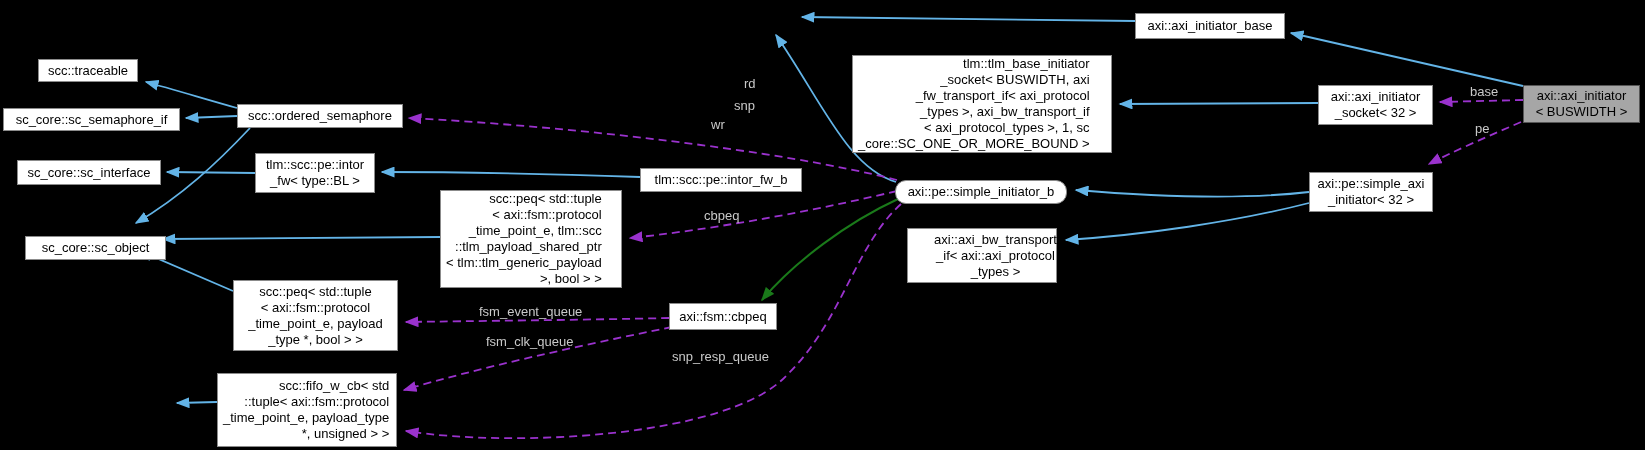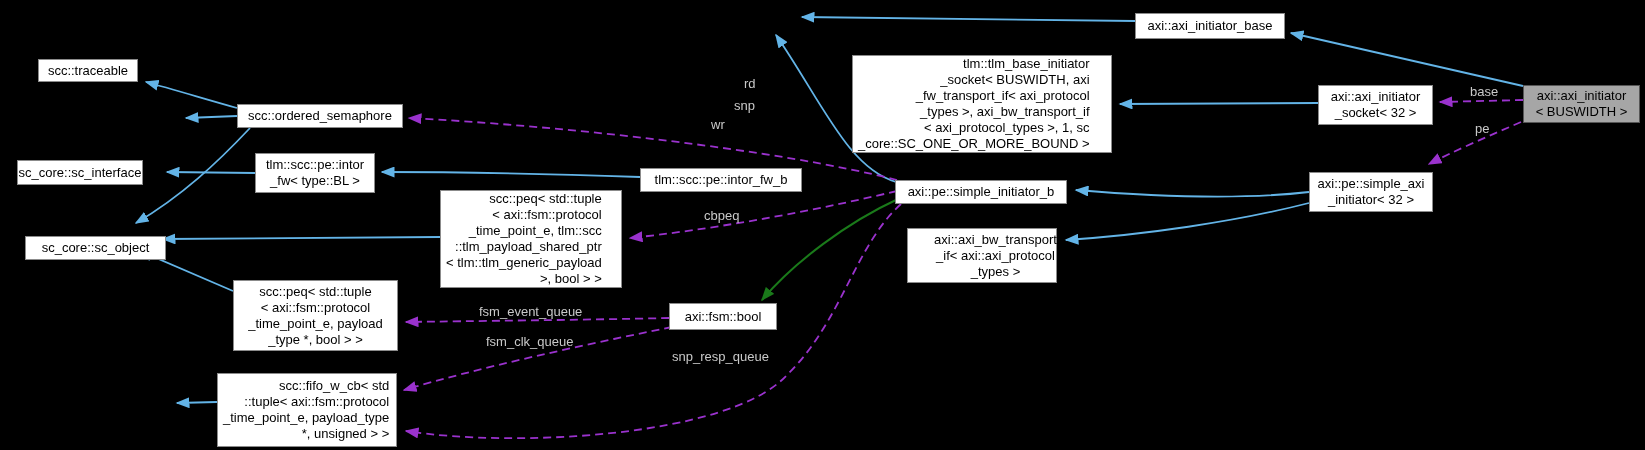--- a/index.html
+++ b/index.html
@@ -80,48 +80,49 @@
       <path d="M 897 191 C 800 214 706 230 630 238" marker-end="url(#ap)"></path>
       <path d="M 669 318 C 580 320 472 321 406 322" marker-end="url(#ap)"></path>
       <path d="M 672 327 C 578 346 478 368 404 390" marker-end="url(#ap)"></path>
       <path d="M 901 204 C 855 245 842 322 786 376 C 728 437 514 448 406 431" marker-end="url(#ap)"></path>
       <path d="M 1523 100 L 1440 102" marker-end="url(#ap)"></path>
       <path d="M 1521 122 C 1482 139 1452 152 1429 164" marker-end="url(#ap)"></path>
     </g>
   </svg>
 
   <div class="node" style="left:38px;top:59px;width:100px;height:23px;">scc::traceable</div>
+  <div class="node" style="left:3px;top:108px;width:177px;height:23px;">sc_core::sc_semaphore_if</div>
   <div class="node" style="left:237px;top:104px;width:166px;height:24px;">scc::ordered_semaphore</div>
-  <div class="node" style="left:17px;top:160px;width:126px;height:25px;">sc_core::sc_interface</div>
+  <div class="node" style="left:17px;top:160px;width:144px;height:25px;">sc_core::sc_interface</div>
   <div class="node" style="left:255px;top:153px;width:120px;height:40px;">tlm::scc::pe::intor
 _fw&lt; type::BL &gt;</div>
   <div class="node" style="left:25px;top:236px;width:141px;height:24px;">sc_core::sc_object</div>
   <div class="node align-left" style="left:440px;top:190px;width:182px;height:98px;">scc::peq&lt; std::tuple
 &lt; axi::fsm::protocol
 _time_point_e, tlm::scc
 ::tlm_payload_shared_ptr
 &lt; tlm::tlm_generic_payload
 &gt;, bool &gt; &gt;</div>
   <div class="node" style="left:233px;top:280px;width:165px;height:71px;">scc::peq&lt; std::tuple
 &lt; axi::fsm::protocol
 _time_point_e, payload
 _type *, bool &gt; &gt;</div>
   <div class="node align-left" style="left:217px;top:373px;width:180px;height:74px;">scc::fifo_w_cb&lt; std
 ::tuple&lt; axi::fsm::protocol
 _time_point_e, payload_type
 *, unsigned &gt; &gt;</div>
   <div class="node" style="left:640px;top:168px;width:162px;height:24px;">tlm::scc::pe::intor_fw_b</div>
-  <div class="node" style="left:669px;top:303px;width:108px;height:27px;">axi::fsm::bool</div>
+  <div class="node" style="left:669px;top:303px;width:108px;height:27px;">axi::fsm::cbpeq</div>
   <div class="node align-left" style="left:852px;top:55px;width:260px;height:98px;">tlm::tlm_base_initiator
 _socket&lt; BUSWIDTH, axi
 _fw_transport_if&lt; axi_protocol
 _types &gt;, axi_bw_transport_if
 &lt; axi_protocol_types &gt;, 1, sc
 _core::SC_ONE_OR_MORE_BOUND &gt;</div>
-  <div class="node" style="left:895px;top:180px;width:172px;height:24px;">axi::pe::simple_initiator_b</div>
+  <div class="node" style="left:895px;top:180px;width:172px;height:24px;border-radius:11px;">axi::pe::simple_initiator_b</div>
   <div class="node" style="left:907px;top:228px;width:150px;height:55px;padding-left:32px;">axi::axi_bw_transport
 _if&lt; axi::axi_protocol
 _types &gt;</div>
   <div class="node" style="left:1135px;top:13px;width:150px;height:26px;">axi::axi_initiator_base</div>
   <div class="node" style="left:1318px;top:85px;width:115px;height:40px;">axi::axi_initiator
 _socket&lt; 32 &gt;</div>
   <div class="node" style="left:1309px;top:172px;width:124px;height:40px;">axi::pe::simple_axi
 _initiator&lt; 32 &gt;</div>
   <div class="node current" style="left:1523px;top:85px;width:117px;height:38px;">axi::axi_initiator
 &lt; BUSWIDTH &gt;</div>

